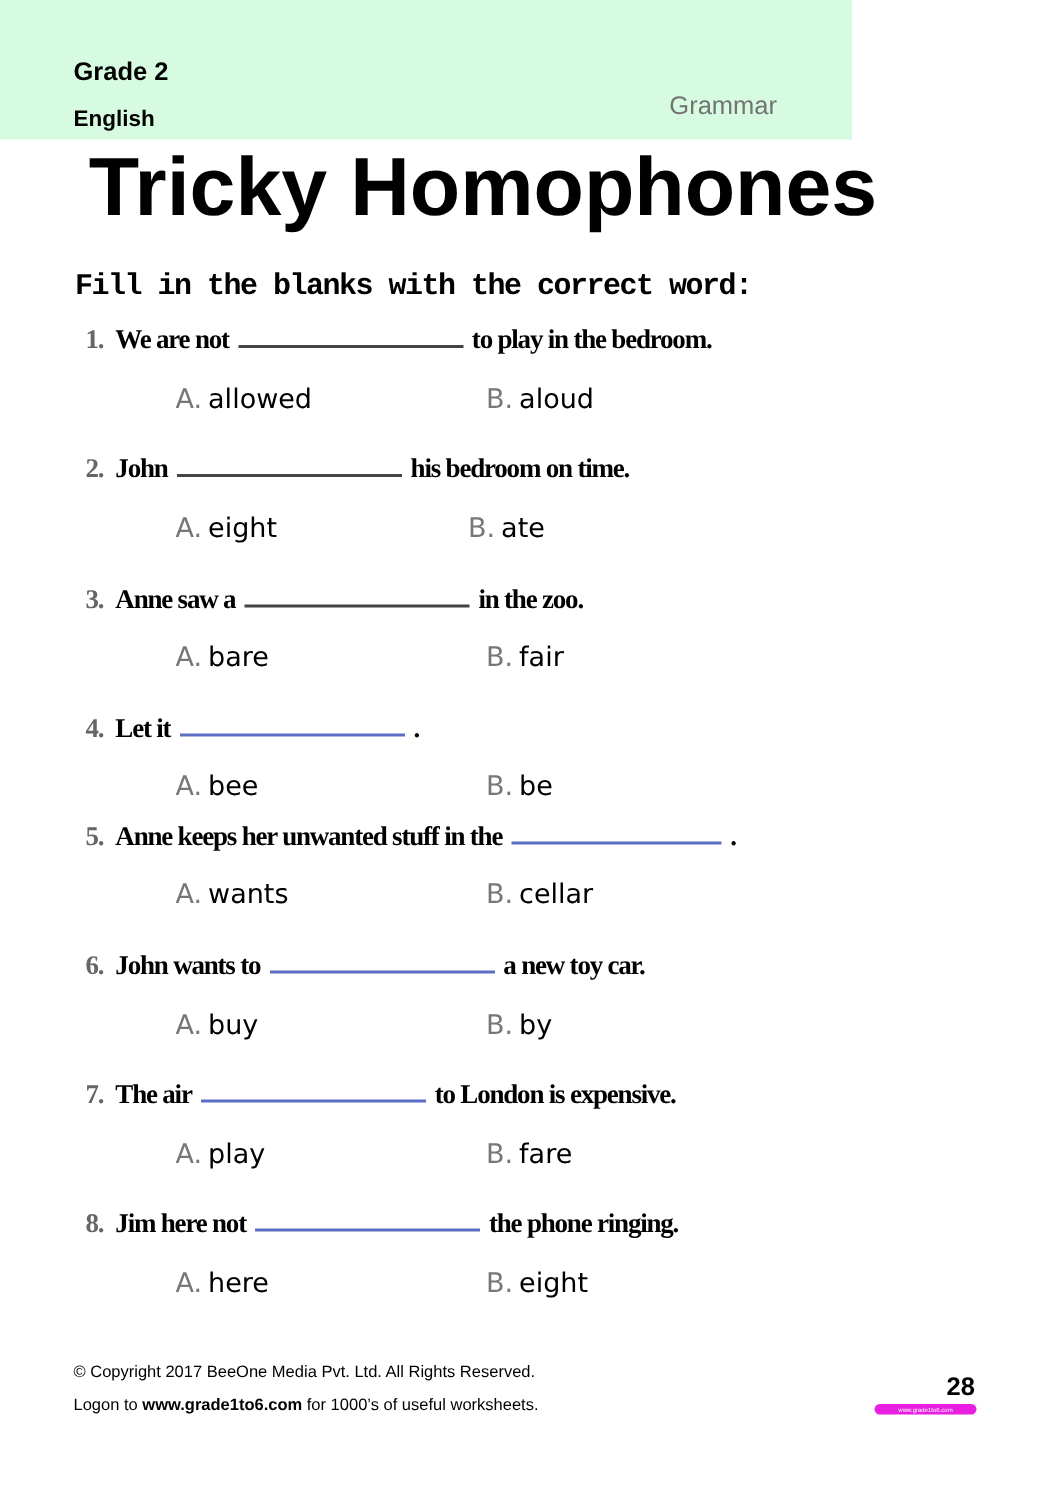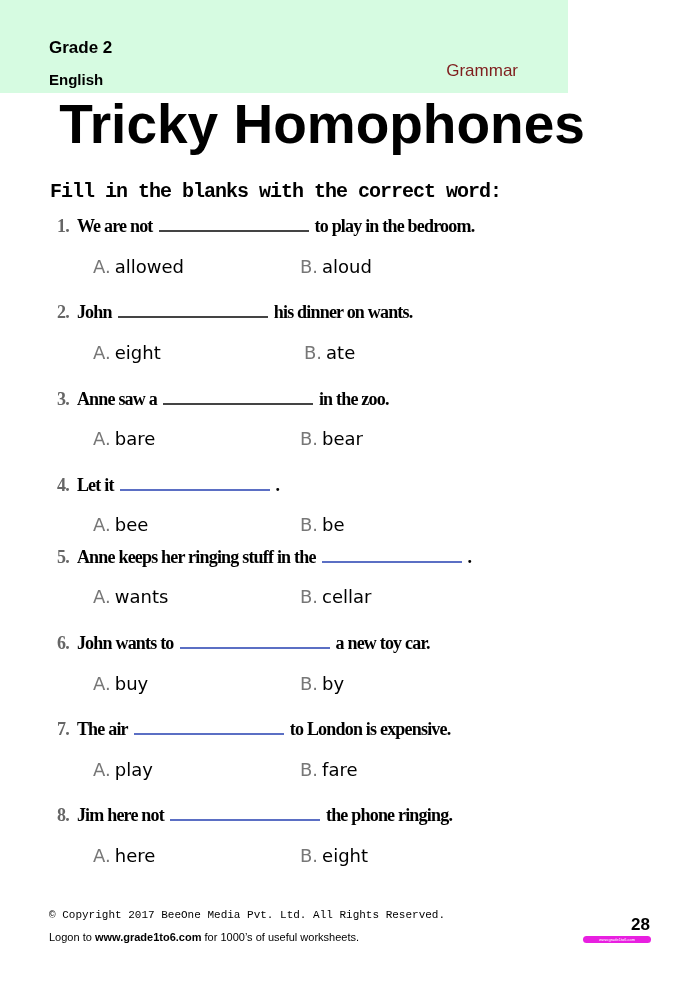--- a/index.html
+++ b/index.html
@@ -1,29 +1,29 @@
 <!DOCTYPE html>
 <html><head>
 <meta charset="utf-8">
 <style>
   html,body{margin:0;padding:0;background:#fff;}
   body{width:700px;height:990px;position:relative;overflow:hidden;font-family:"DejaVu Sans",sans-serif;color:#000;}
   .header{position:absolute;left:0;top:0;width:568px;height:93px;background:#d6fbe1;}
   .grade{position:absolute;left:49px;top:38px;font-size:17px;font-weight:bold;font-family:"Liberation Sans",sans-serif;}
   .subject{position:absolute;left:49px;top:60px;font-size:15px;font-weight:bold;font-family:Liberation Sans, sans-serif;margin-top:11px;}
-  .topic{position:absolute;right:50px;top:61px;font-size:17px;font-family:"Liberation Sans",sans-serif;color:#7f1d1d;margin-left:13px;}
+  .topic{position:absolute;right:50px;top:61px;font-size:17px;font-family:"Liberation Sans",sans-serif;color:#737373;margin-left:13px;}
   .title{position:absolute;left:0;width:644px;top:92px;text-align:center;font-size:55px;font-weight:bold;font-family:"Liberation Sans",sans-serif;letter-spacing:0px;}
   .instr{position:absolute;left:50px;top:180px;font-size:20px;font-weight:bold;font-family:Liberation Mono, monospace;letter-spacing:-1px;}
   .q{position:absolute;left:57px;font-size:18px;font-weight:bold;font-family:Liberation Serif, serif;letter-spacing:-0.8px;white-space:nowrap;}
   .q .num{color:#666;margin-right:8px;}
   .blank{display:inline-block;width:150px;border-bottom:2px solid #444;height:14px;margin:0 6px;vertical-align:baseline;}
   .blank.blue{border-bottom-color:#5b6fc4;}
-  .opt{position:absolute;font-size:18px;font-family:"DejaVu Sans",sans-serif;white-space:nowrap;}
+  .opt{position:absolute;font-size:18px;font-family:"DejaVu Sans",sans-serif;white-space:nowrap;margin-left:24px;}
   .opt .lbl{color:#777;margin-right:4px;}
-  .footer1{position:absolute;left:49px;top:909px;font-size:11px;font-family:Liberation Mono, monospace;}
+  .footer1{position:absolute;left:49px;top:909px;font-size:11px;font-family:Liberation Sans, sans-serif;}
   .footer2{position:absolute;left:49px;top:931px;font-size:11px;font-family:Liberation Sans, sans-serif;}
   .footer2 b{font-weight:bold;}
   .pagenum{position:absolute;right:50px;top:915px;font-size:17px;font-weight:bold;font-family:"Liberation Sans",sans-serif;margin-left:31px;}
   .pill{position:absolute;left:583px;top:936px;width:68px;height:7px;border-radius:4px;background:#e81fe0;color:#fff;font-size:4px;text-align:center;line-height:7px;font-family:"Liberation Sans",sans-serif;}
 </style>
 </head>
 <body>
 
 <div class="header">
   <div class="grade">Grade 2</div>
@@ -31,33 +31,33 @@
   <div class="topic">Grammar</div>
 </div>
 
 <div class="title">Tricky Homophones</div>
 <div class="instr">Fill in the blanks with the correct word:</div>
 
 <div class="q" style="top:216px"><span class="num">1.</span><span>We are not</span><span class="blank"></span><span>to play in the bedroom.</span></div>
 <div class="opt" style="left:93px;top:256px"><span class="lbl">A.</span><span>allowed</span></div>
 <div class="opt" style="left:300px;top:256px"><span class="lbl">B.</span><span>aloud</span></div>
 
-<div class="q" style="top:302px"><span class="num">2.</span><span>John</span><span class="blank"></span><span>his dinner on wants.</span></div>
+<div class="q" style="top:302px"><span class="num">2.</span><span>John</span><span class="blank"></span><span>his bedroom on time.</span></div>
 <div class="opt" style="left:93px;top:342px"><span class="lbl">A.</span><span>eight</span></div>
-<div class="opt" style="left:304px;top:342px"><span class="lbl">B.</span><span>ate</span></div>
+<div class="opt" style="left:288px;top:342px"><span class="lbl">B.</span><span>ate</span></div>
 
 <div class="q" style="top:389px"><span class="num">3.</span><span>Anne saw a</span><span class="blank"></span><span>in the zoo.</span></div>
 <div class="opt" style="left:93px;top:428px"><span class="lbl">A.</span><span>bare</span></div>
-<div class="opt" style="left:300px;top:428px"><span class="lbl">B.</span><span>bear</span></div>
+<div class="opt" style="left:300px;top:428px"><span class="lbl">B.</span><span>fair</span></div>
 
 <div class="q" style="top:475px"><span class="num">4.</span><span>Let it</span><span class="blank blue"></span><span>.</span></div>
 <div class="opt" style="left:93px;top:514px"><span class="lbl">A.</span><span>bee</span></div>
 <div class="opt" style="left:300px;top:514px"><span class="lbl">B.</span><span>be</span></div>
 
-<div class="q" style="top:547px"><span class="num">5.</span><span>Anne keeps her ringing stuff in the</span><span class="blank blue" style="width:140px"></span><span>.</span></div>
+<div class="q" style="top:547px"><span class="num">5.</span><span>Anne keeps her unwanted stuff in the</span><span class="blank blue" style="width:140px"></span><span>.</span></div>
 <div class="opt" style="left:93px;top:586px"><span class="lbl">A.</span><span>wants</span></div>
 <div class="opt" style="left:300px;top:586px"><span class="lbl">B.</span><span>cellar</span></div>
 
 <div class="q" style="top:633px"><span class="num">6.</span><span>John wants to</span><span class="blank blue"></span><span>a new toy car.</span></div>
 <div class="opt" style="left:93px;top:673px"><span class="lbl">A.</span><span>buy</span></div>
 <div class="opt" style="left:300px;top:673px"><span class="lbl">B.</span><span>by</span></div>
 
 <div class="q" style="top:719px"><span class="num">7.</span><span>The air</span><span class="blank blue"></span><span>to London is expensive.</span></div>
 <div class="opt" style="left:93px;top:759px"><span class="lbl">A.</span><span>play</span></div>
 <div class="opt" style="left:300px;top:759px"><span class="lbl">B.</span><span>fare</span></div>

